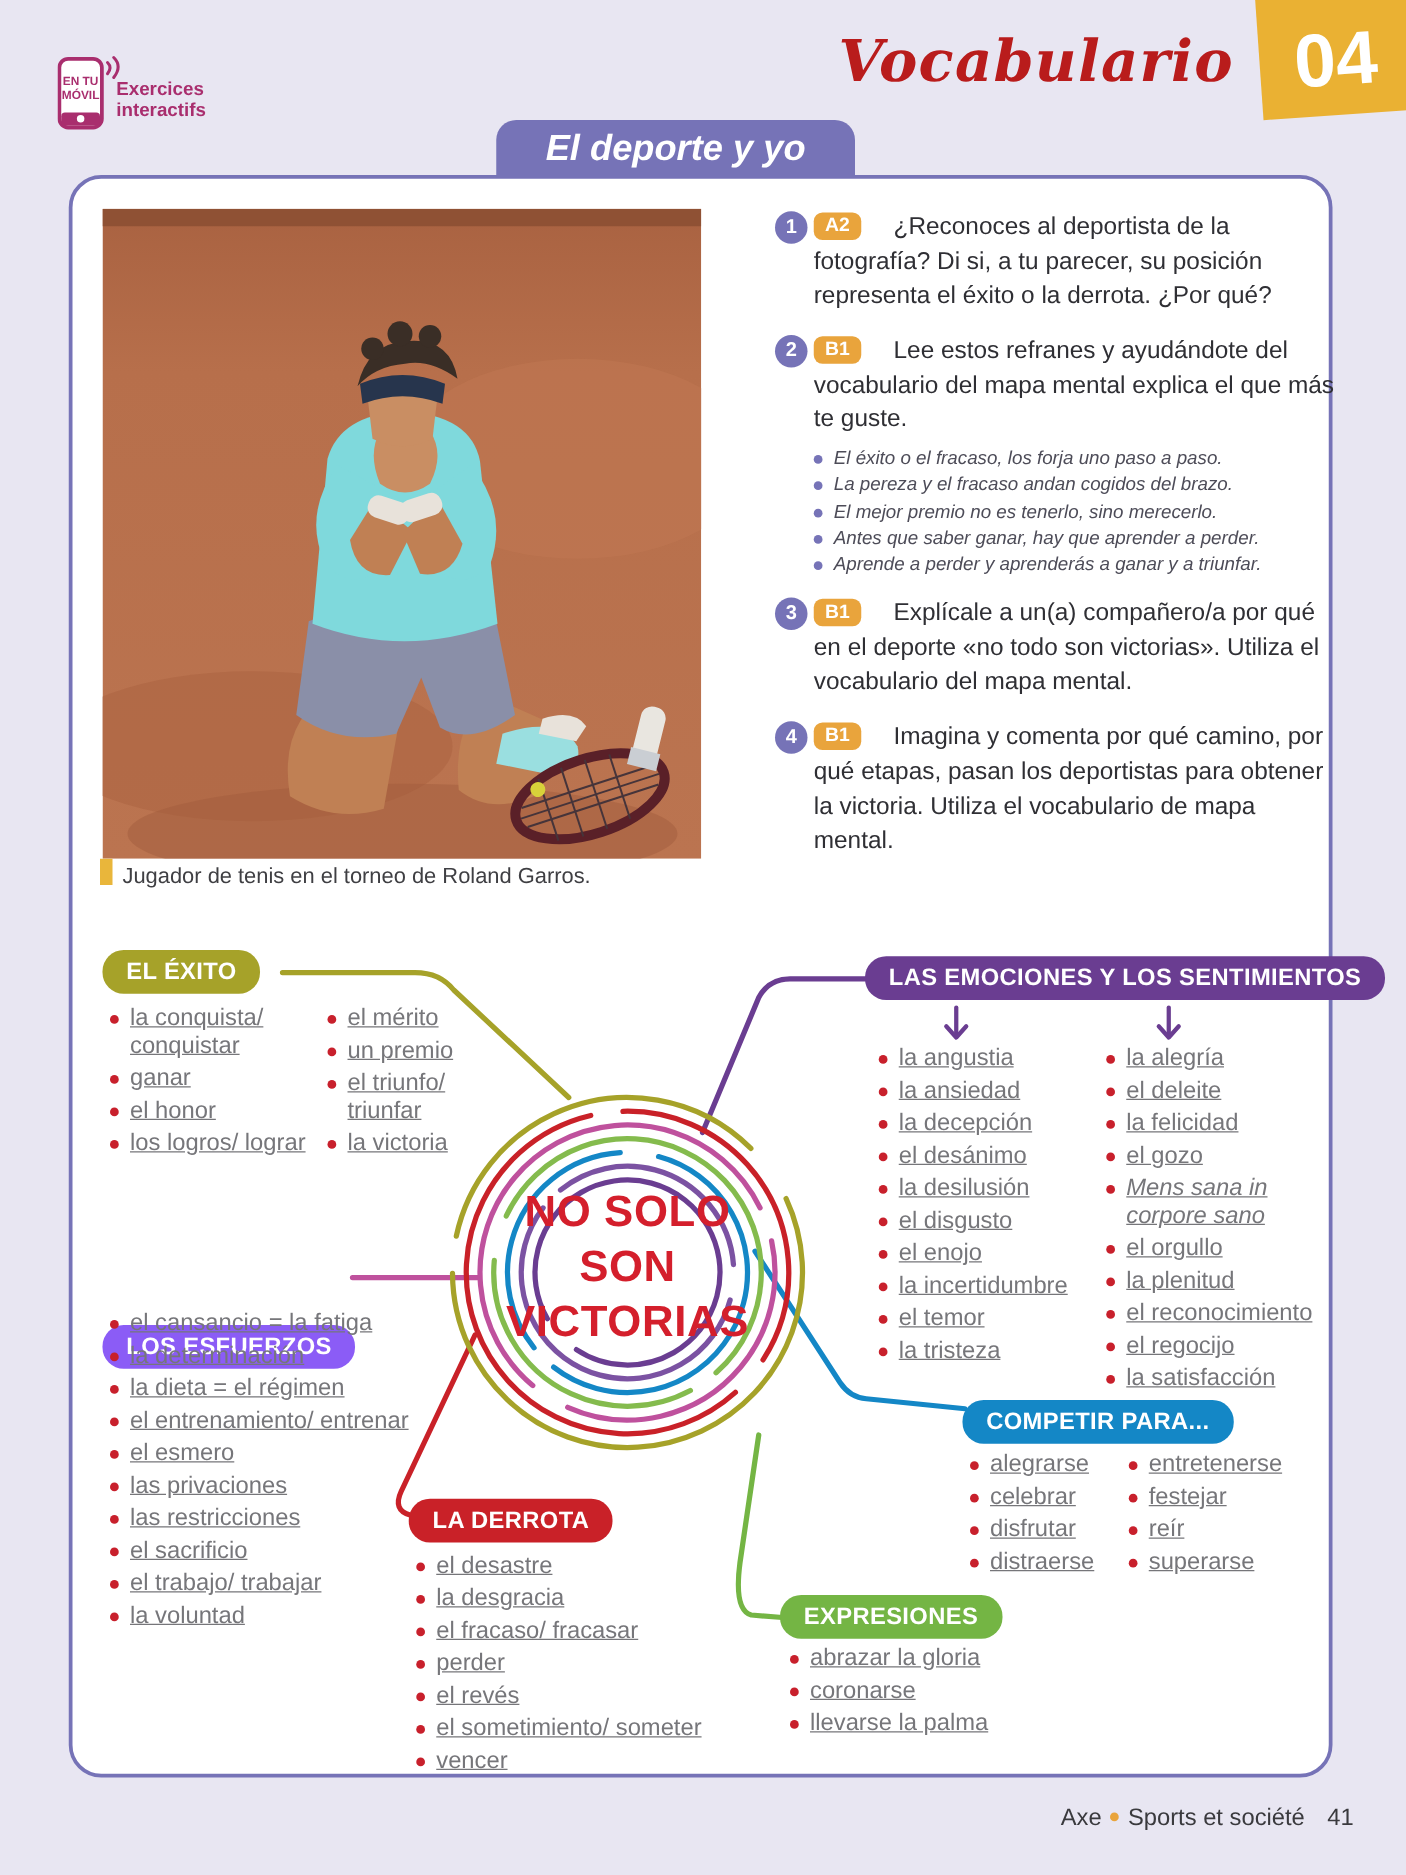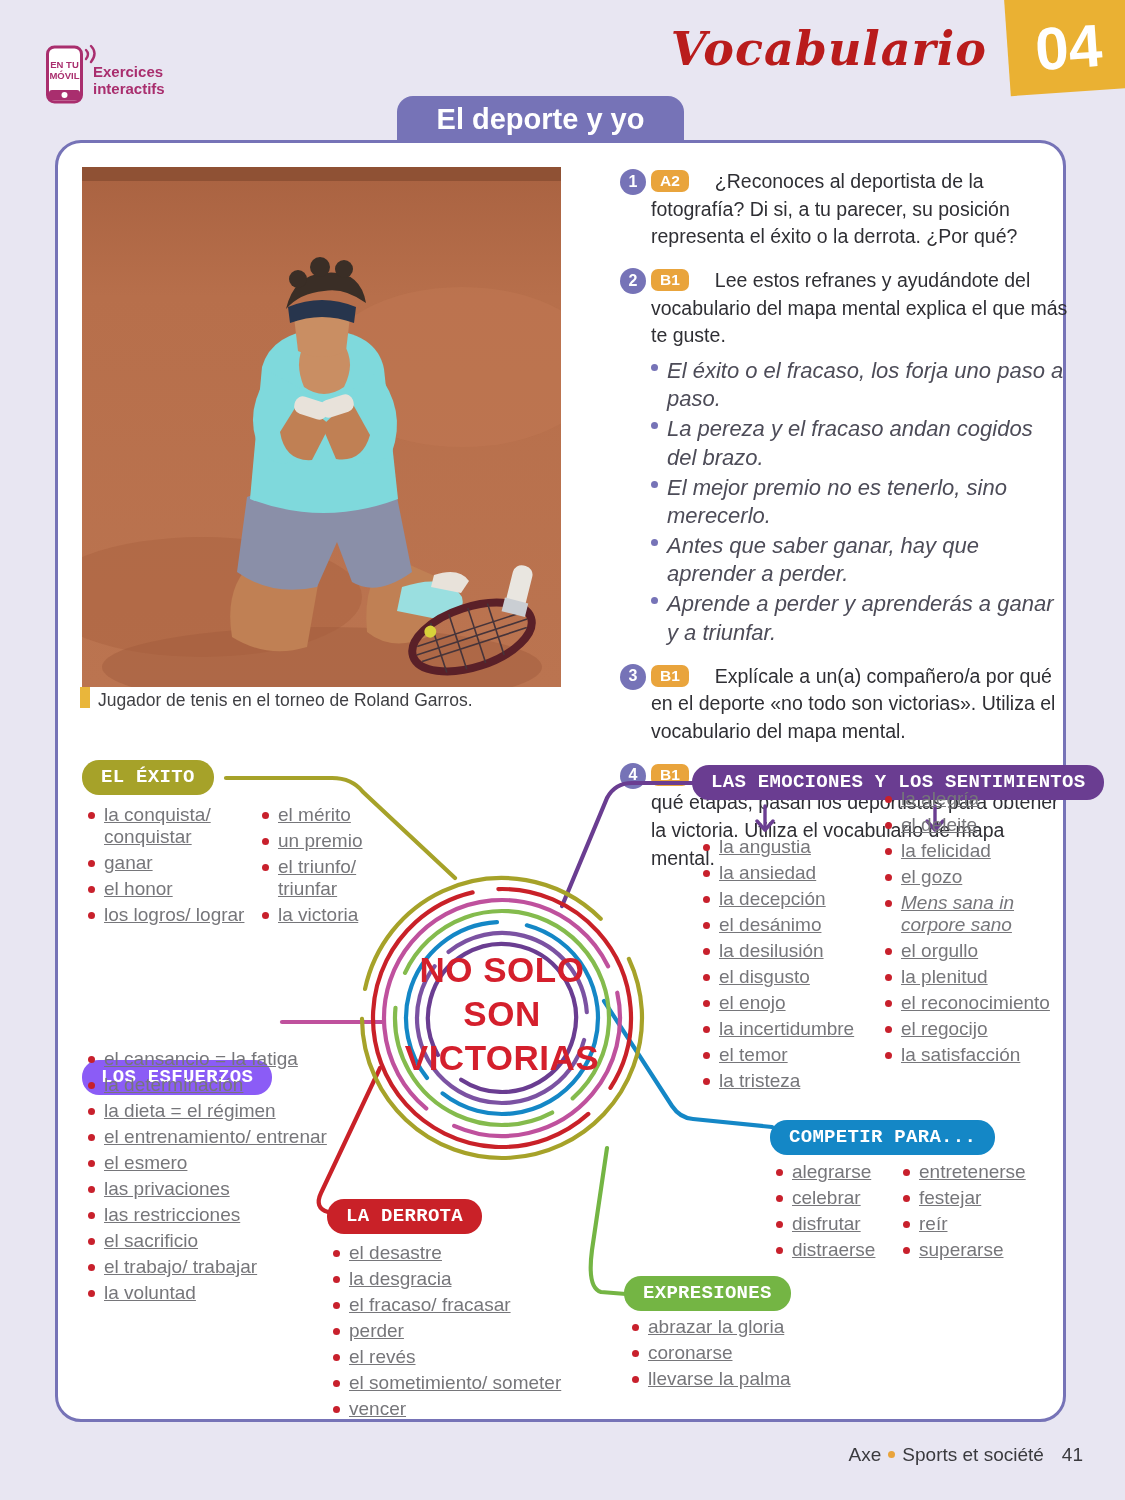--- a/index.html
+++ b/index.html
@@ -8,44 +8,44 @@
   
   .mobile-caption{position:absolute;left:93px;top:63px;color:#a92e6e;font-weight:bold;
         font-size:15px;line-height:17px;}
   .script-title{position:absolute;right:138px;top:22px;color:#b91c1c;font-weight:bold;
         font-style:italic;font-size:46px;font-family:"DejaVu Serif",serif;letter-spacing:1px;}
   .unit-box{position:absolute;left:1007px;top:-14px;width:122px;height:106px;background:#eab133;
         transform:rotate(-4deg);display:flex;align-items:flex-end;justify-content:center;}
   .unit-box span{color:#fff;font-weight:bold;font-size:60px;line-height:1;padding-bottom:14px;}
   .section-tab{position:absolute;left:397px;top:96px;width:287px;height:46px;background:#7673b7;
         border-radius:16px 16px 0 0;color:#fff;font-weight:bold;font-size:29px;text-align:center;
-        line-height:47px;z-index:5;}
+        line-height:47px;z-index:5;font-style:italic;}
   .card{position:absolute;left:55px;top:140px;width:1005px;height:1276px;background:#fff;
         border:3px solid #7673b7;border-radius:26px;z-index:1;}
   
   .photo{position:absolute;left:82px;top:167px;width:479px;height:520px;z-index:2;}
   .caption-marker{position:absolute;left:80px;top:687px;width:10px;height:21px;background:#e9b63b;z-index:2;}
   .photo-caption{position:absolute;left:98px;top:690px;width:460px;font-size:17.5px;color:#3f3f43;z-index:2;}
   
   .ex-col{position:absolute;left:620px;top:168px;width:448px;z-index:2;}
   .ex{position:relative;padding-left:31px;margin-bottom:16px;font-size:19.5px;line-height:1.42;color:#2f2f34;}
   .ex-num{position:absolute;left:0;top:1px;width:26px;height:26px;border-radius:50%;background:#7673b7;
         color:#fff;font-weight:bold;font-size:16px;display:flex;align-items:center;justify-content:center;}
   .level{display:inline-block;background:#e9a43c;color:#fff;font-weight:bold;font-size:15.5px;
         border-radius:7px;padding:1px 9px;margin-right:26px;vertical-align:2px;line-height:20px;}
   .refranes{margin-top:7px;}
   .li-row{display:flex;gap:9px;margin-bottom:3px;}
   .dot{flex:0 0 7px;width:7px;height:7px;border-radius:50%;background:#c8202c;margin-top:8px;}
   .refranes .li-row{margin-bottom:2px;}
   .refranes .dot{background:#7673b7;margin-top:7px;}
-  .refranes .li-text{font-style:italic;color:#4d4c58;font-size:22px;line-height:1.28;}
+  .refranes .li-text{font-style:italic;color:#4d4c58;font-size:15px;line-height:1.28;}
   
   .mm-svg{position:absolute;left:0;top:0;width:1125px;height:1500px;z-index:2;pointer-events:none;}
   .badge{position:absolute;height:35px;line-height:35px;border-radius:17px;padding:0 19px;color:#fff;
-        font-weight:bold;font-size:19px;letter-spacing:.3px;z-index:3;white-space:nowrap;font-family:Liberation Mono, monospace;}
+        font-weight:bold;font-size:19px;letter-spacing:.3px;z-index:3;white-space:nowrap;}
   .mm-list{position:absolute;z-index:3;font-size:19px;color:#76767a;line-height:1.16;text-decoration:underline;}
   .mm-list .li-row{margin-bottom:4px;}
   .italic .li-text{font-style:italic;}
   .center-text{position:absolute;left:377px;top:948px;width:250px;text-align:center;z-index:3;
         color:#d41f2c;font-weight:bold;font-size:35px;line-height:44px;letter-spacing:.5px;}
   
   .footer{position:absolute;right:42px;top:1444px;font-size:19px;color:#3a3a3e;z-index:2;}
   .footer .fdot{display:inline-block;width:7px;height:7px;border-radius:50%;background:#e9a43c;
         vertical-align:3px;margin:0 7px;}
   .footer .pnum{margin-left:18px;}
@@ -365,21 +365,21 @@
       </div>
       <div class="li-row">
         <span class="dot"></span>
         <span class="li-text">el temor</span>
       </div>
       <div class="li-row">
         <span class="dot"></span>
         <span class="li-text">la tristeza</span>
       </div>
     </div>
-  <div class="mm-list" style="left:885px;top:788px;width:178px">
+  <div class="mm-list" style="left:885px;top:836px;width:178px">
       <div class="li-row">
         <span class="dot"></span>
         <span class="li-text">la alegría</span>
       </div>
       <div class="li-row">
         <span class="dot"></span>
         <span class="li-text">el deleite</span>
       </div>
       <div class="li-row">
         <span class="dot"></span>

